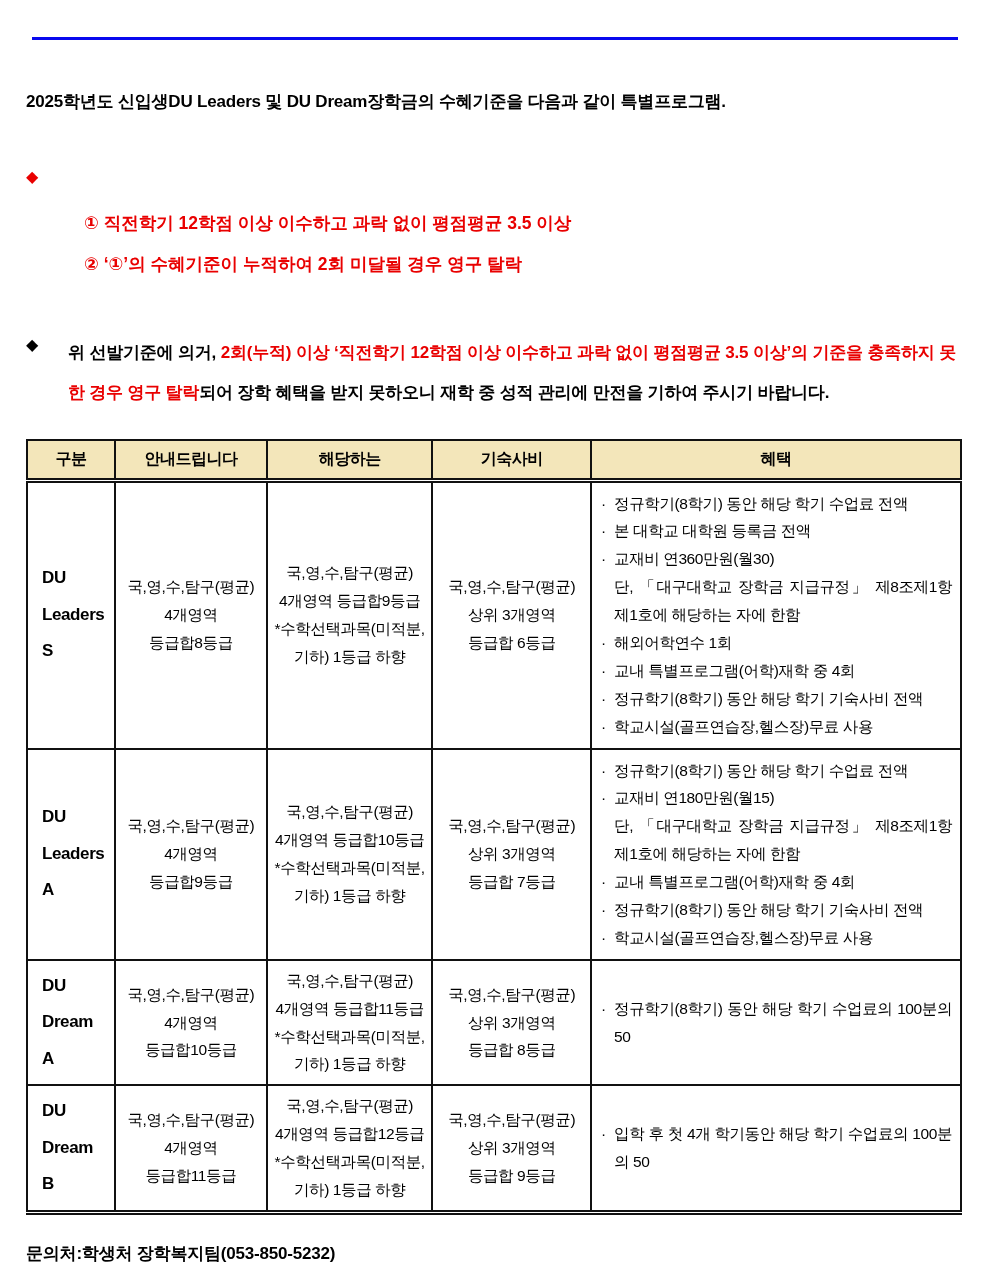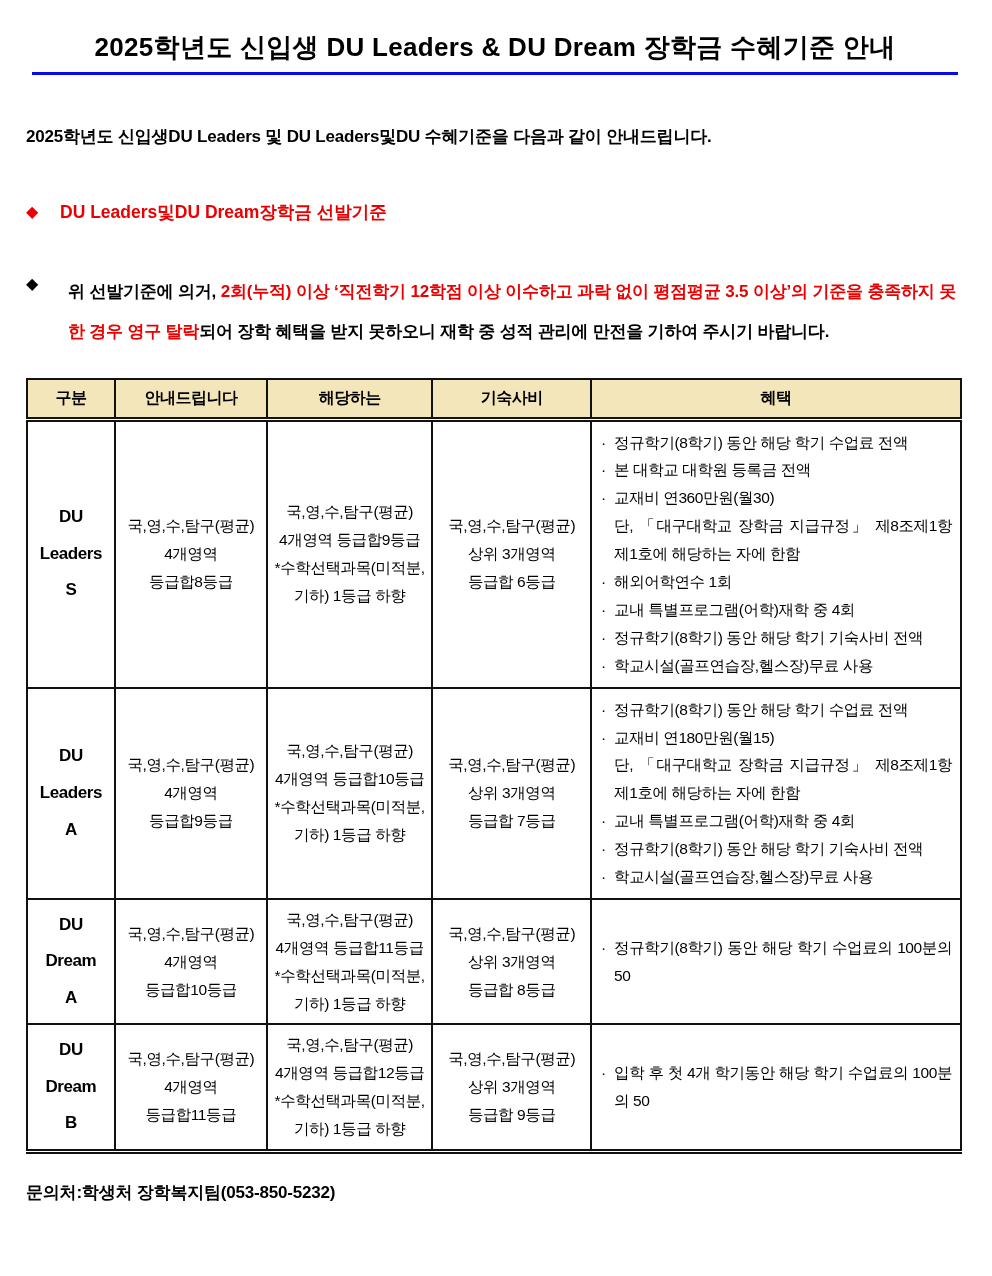--- a/index.html
+++ b/index.html
@@ -97,24 +97,24 @@
   }
   .sch-table td {
     border: 2px solid var(--border, #111);
     vertical-align: middle;
     font-size: 15.5px;
     letter-spacing: -0.4px;
   }
   td.category-cell {
     font-size: 17px;
     font-weight: bold;
-    text-align: center;
+    text-align: left;
     white-space: pre-line;
     line-height: 2.15;
-    padding: 4px 2px;
+    padding: 4px 14px;
   }
   td.criteria-cell {
     text-align: center;
     white-space: pre-line;
     line-height: 1.8;
     padding: 6px 3px;
   }
   td.benefits-cell { padding: 7px 8px 7px 9px; }
   .benefit-item { display: flex; align-items: flex-start; }
   .benefit-marker {
@@ -133,29 +133,31 @@
     font-size: 17px;
     font-weight: bold;
     letter-spacing: -0.2px;
   }
 </style>
 </head>
 <body>
 
 <div class="page">
 
-  <h1 class="title">2025학년도 신입생 DU Leaders &amp; DU Dream 장학금 수혜기준 안내</h1>
   <hr class="title-rule">
 
-  <p class="intro">2025학년도 신입생DU Leaders 및 DU Leaders및DU 수혜기준을 다음과 같이 안내드립니다.</p>
+  <p class="intro">2025학년도 신입생DU Leaders 및 DU Dream장학금의 수혜기준을 다음과 같이 특별프로그램.</p>
 
   <div class="criteria">
     <div class="sec-line">
       <span class="diamond red">◆</span>
-      <span class="sec-heading">DU Leaders및DU Dream장학금 선발기준</span>
+    </div>
+    <div class="sub-items">
+      <p class="sub-item">① 직전학기 12학점 이상 이수하고 과락 없이 평점평균 3.5 이상</p>
+      <p class="sub-item">② ‘①’의 수혜기준이 누적하여 2회 미달될 경우 영구 탈락</p>
     </div>
   </div>
 
   <div class="sec-line warning">
     <span class="diamond black" style="line-height:40px">◆</span>
     <p class="warning-text"><span>위 선발기준에 의거, </span><span class="red-strong">2회(누적) 이상 ‘직전학기 12학점 이상 이수하고 과락 없이 평점평균 3.5 이상’의 기준을 충족하지 못한 경우 영구 탈락</span><span>되어 장학 혜택을 받지 못하오니 재학 중 성적 관리에 만전을 기하여 주시기 바랍니다.</span></p>
   </div>
 
   <table class="sch-table">
     <colgroup>

